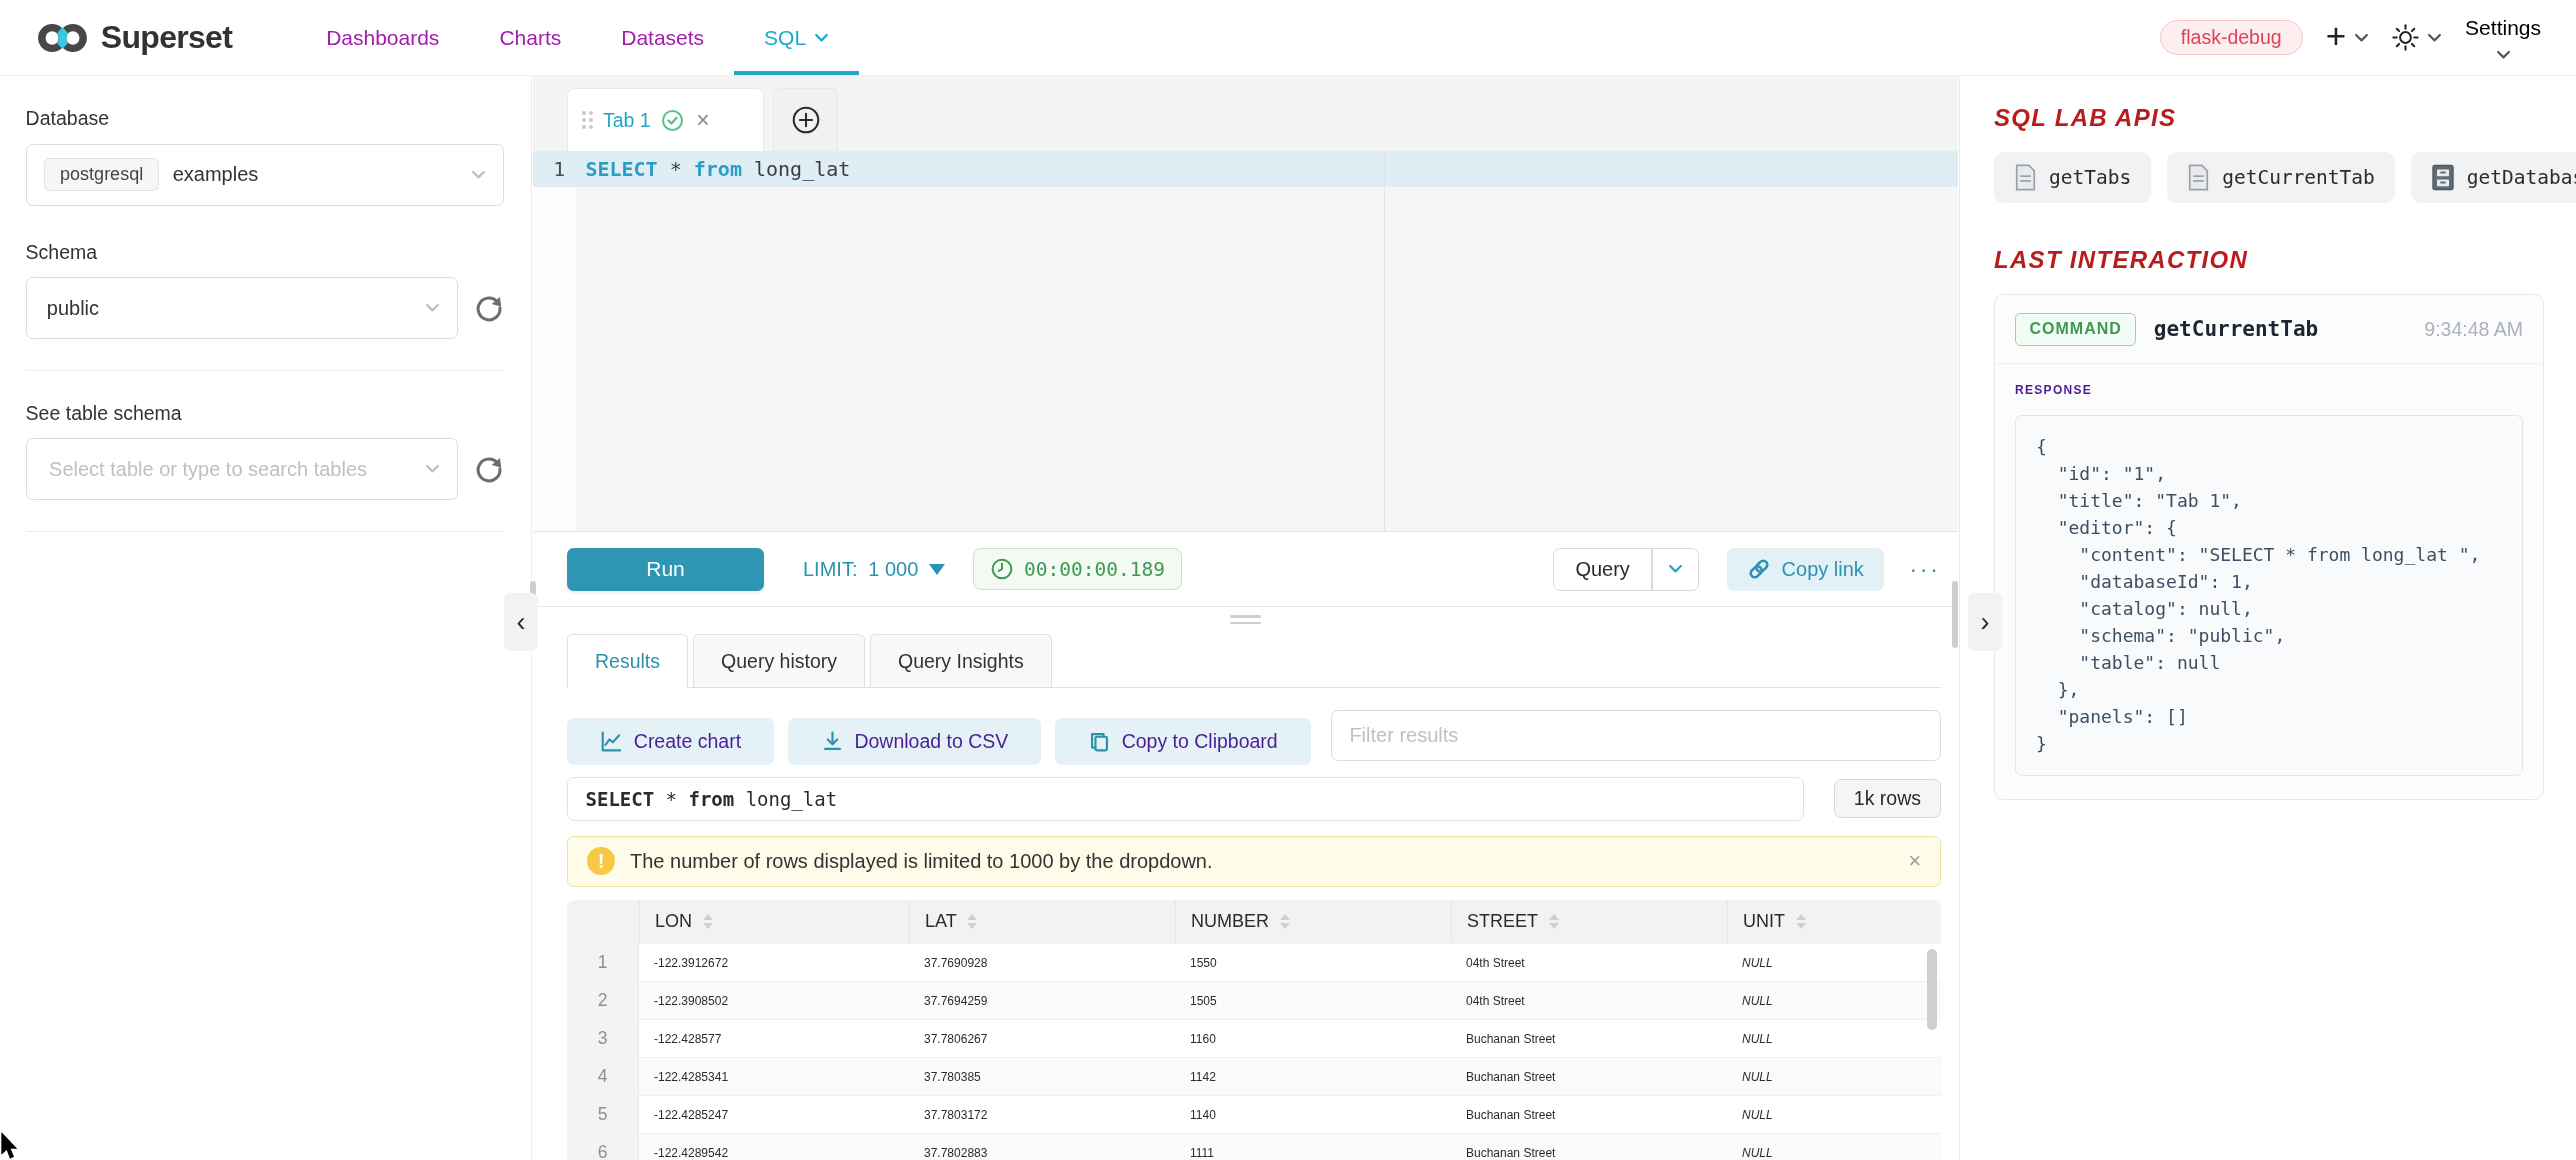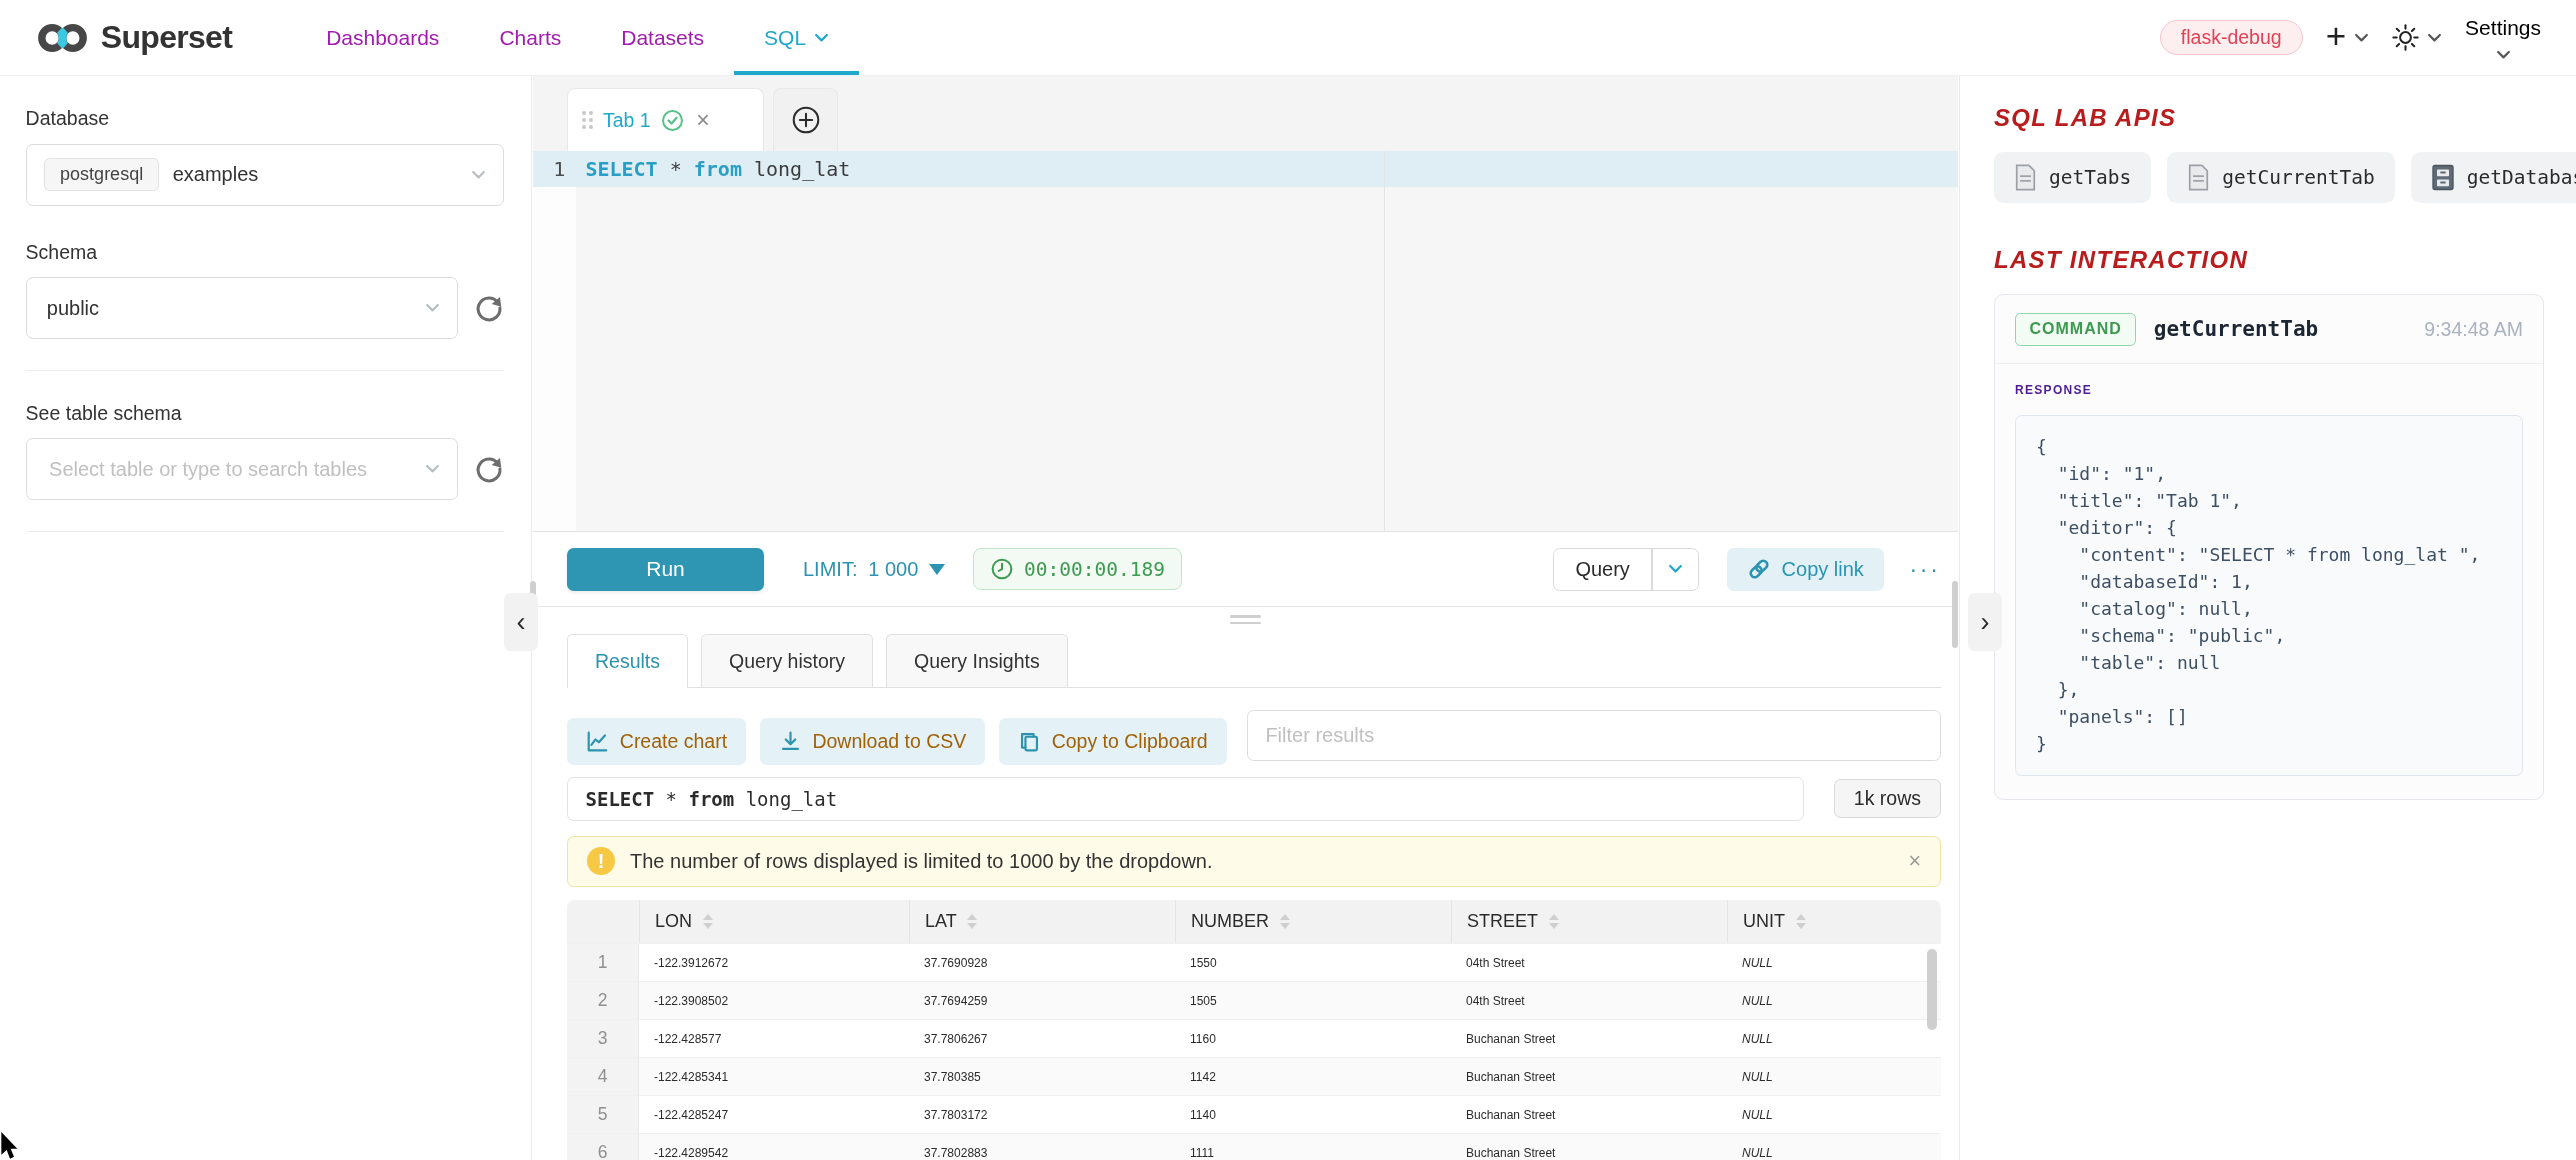--- a/index.html
+++ b/index.html
@@ -109,29 +109,29 @@
               align-items:center; gap:10.8px; padding:0 20px; font-size:20px; color:#2b93b1; cursor:pointer; }
   .link-ic { width:24px; height:24px; }
   .link-ic rect { fill:none; stroke:#2b93b1; stroke-width:4; }
   .more-dots { margin-left:25.6px; font-size:23px; color:#2b93b1; letter-spacing:2.7px; cursor:pointer; }
 
   .drag-handle { width:31px; margin:8px auto 0; cursor:row-resize; }
   .drag-handle i { display:block; height:2.7px; background:#cfcfcf; border-radius:1.3px; margin-bottom:4px; }
 
   
   .results { padding:6.7px 17px 0 34px; }
-  .res-tabs { display:flex; gap:13px; border-bottom:0.7px solid #e0e0e0; height:53px; align-items:flex-end;text-align:right; }
+  .res-tabs { display:flex; gap:5px; border-bottom:0.7px solid #e0e0e0; height:53px; align-items:flex-end;text-align:right; }
   .res-tab { height:53px; display:flex; align-items:center; padding:0 27px; font-size:19.5px; color:#333;
              background:#f8f8f8; border:0.7px solid #e0e0e0; border-bottom:none; border-radius:5.4px 5.4px 0 0; cursor:pointer; }
   .res-tab.active { background:#fff; color:#2a93ae; position:relative; }
   .res-tab.active::after { content:""; position:absolute; left:0; right:0; bottom:-0.7px; height:1.3px; background:#fff; }
 
   .actions { display:flex; align-items:center; gap:13.5px; margin-top:17.5px; }
   .act-btn { height:47px; background:#e4f1f6; border-radius:6.7px; display:flex; align-items:center; gap:10.8px;
-             padding:0 19px; font-size:19.5px; color:#a16207; cursor:pointer;margin-top:12px; }
+             padding:0 33px; font-size:19.5px; color:#4c1d95; cursor:pointer;margin-top:12px; }
   .act-ic { width:23px; height:23px; }
   .act-ic * { fill:none; stroke:#2a93ae; stroke-width:3.2; stroke-linecap:round; stroke-linejoin:round; }
   .filter-input { flex:1; margin-left:6.7px; height:51px; border:1.3px solid #dcdcdc; border-radius:6.7px;
                   padding:0 17.5px; font-size:20px; color:#333; font-family:"Liberation Sans", sans-serif; outline:none; }
   .filter-input::placeholder { color:#c0c0c0; }
 
   .preview-row { display:flex; align-items:center; margin-top:12px; }
   .sql-preview { width:1237px; height:44px; border:1.3px solid #e3e3e3; border-radius:6.7px; display:flex;
                  align-items:center; padding:0 17.5px; font-family:"DejaVu Sans Mono", monospace; font-size:19px; color:#2b2b2b; white-space:pre; }
   .sql-preview b { font-weight:700; }

